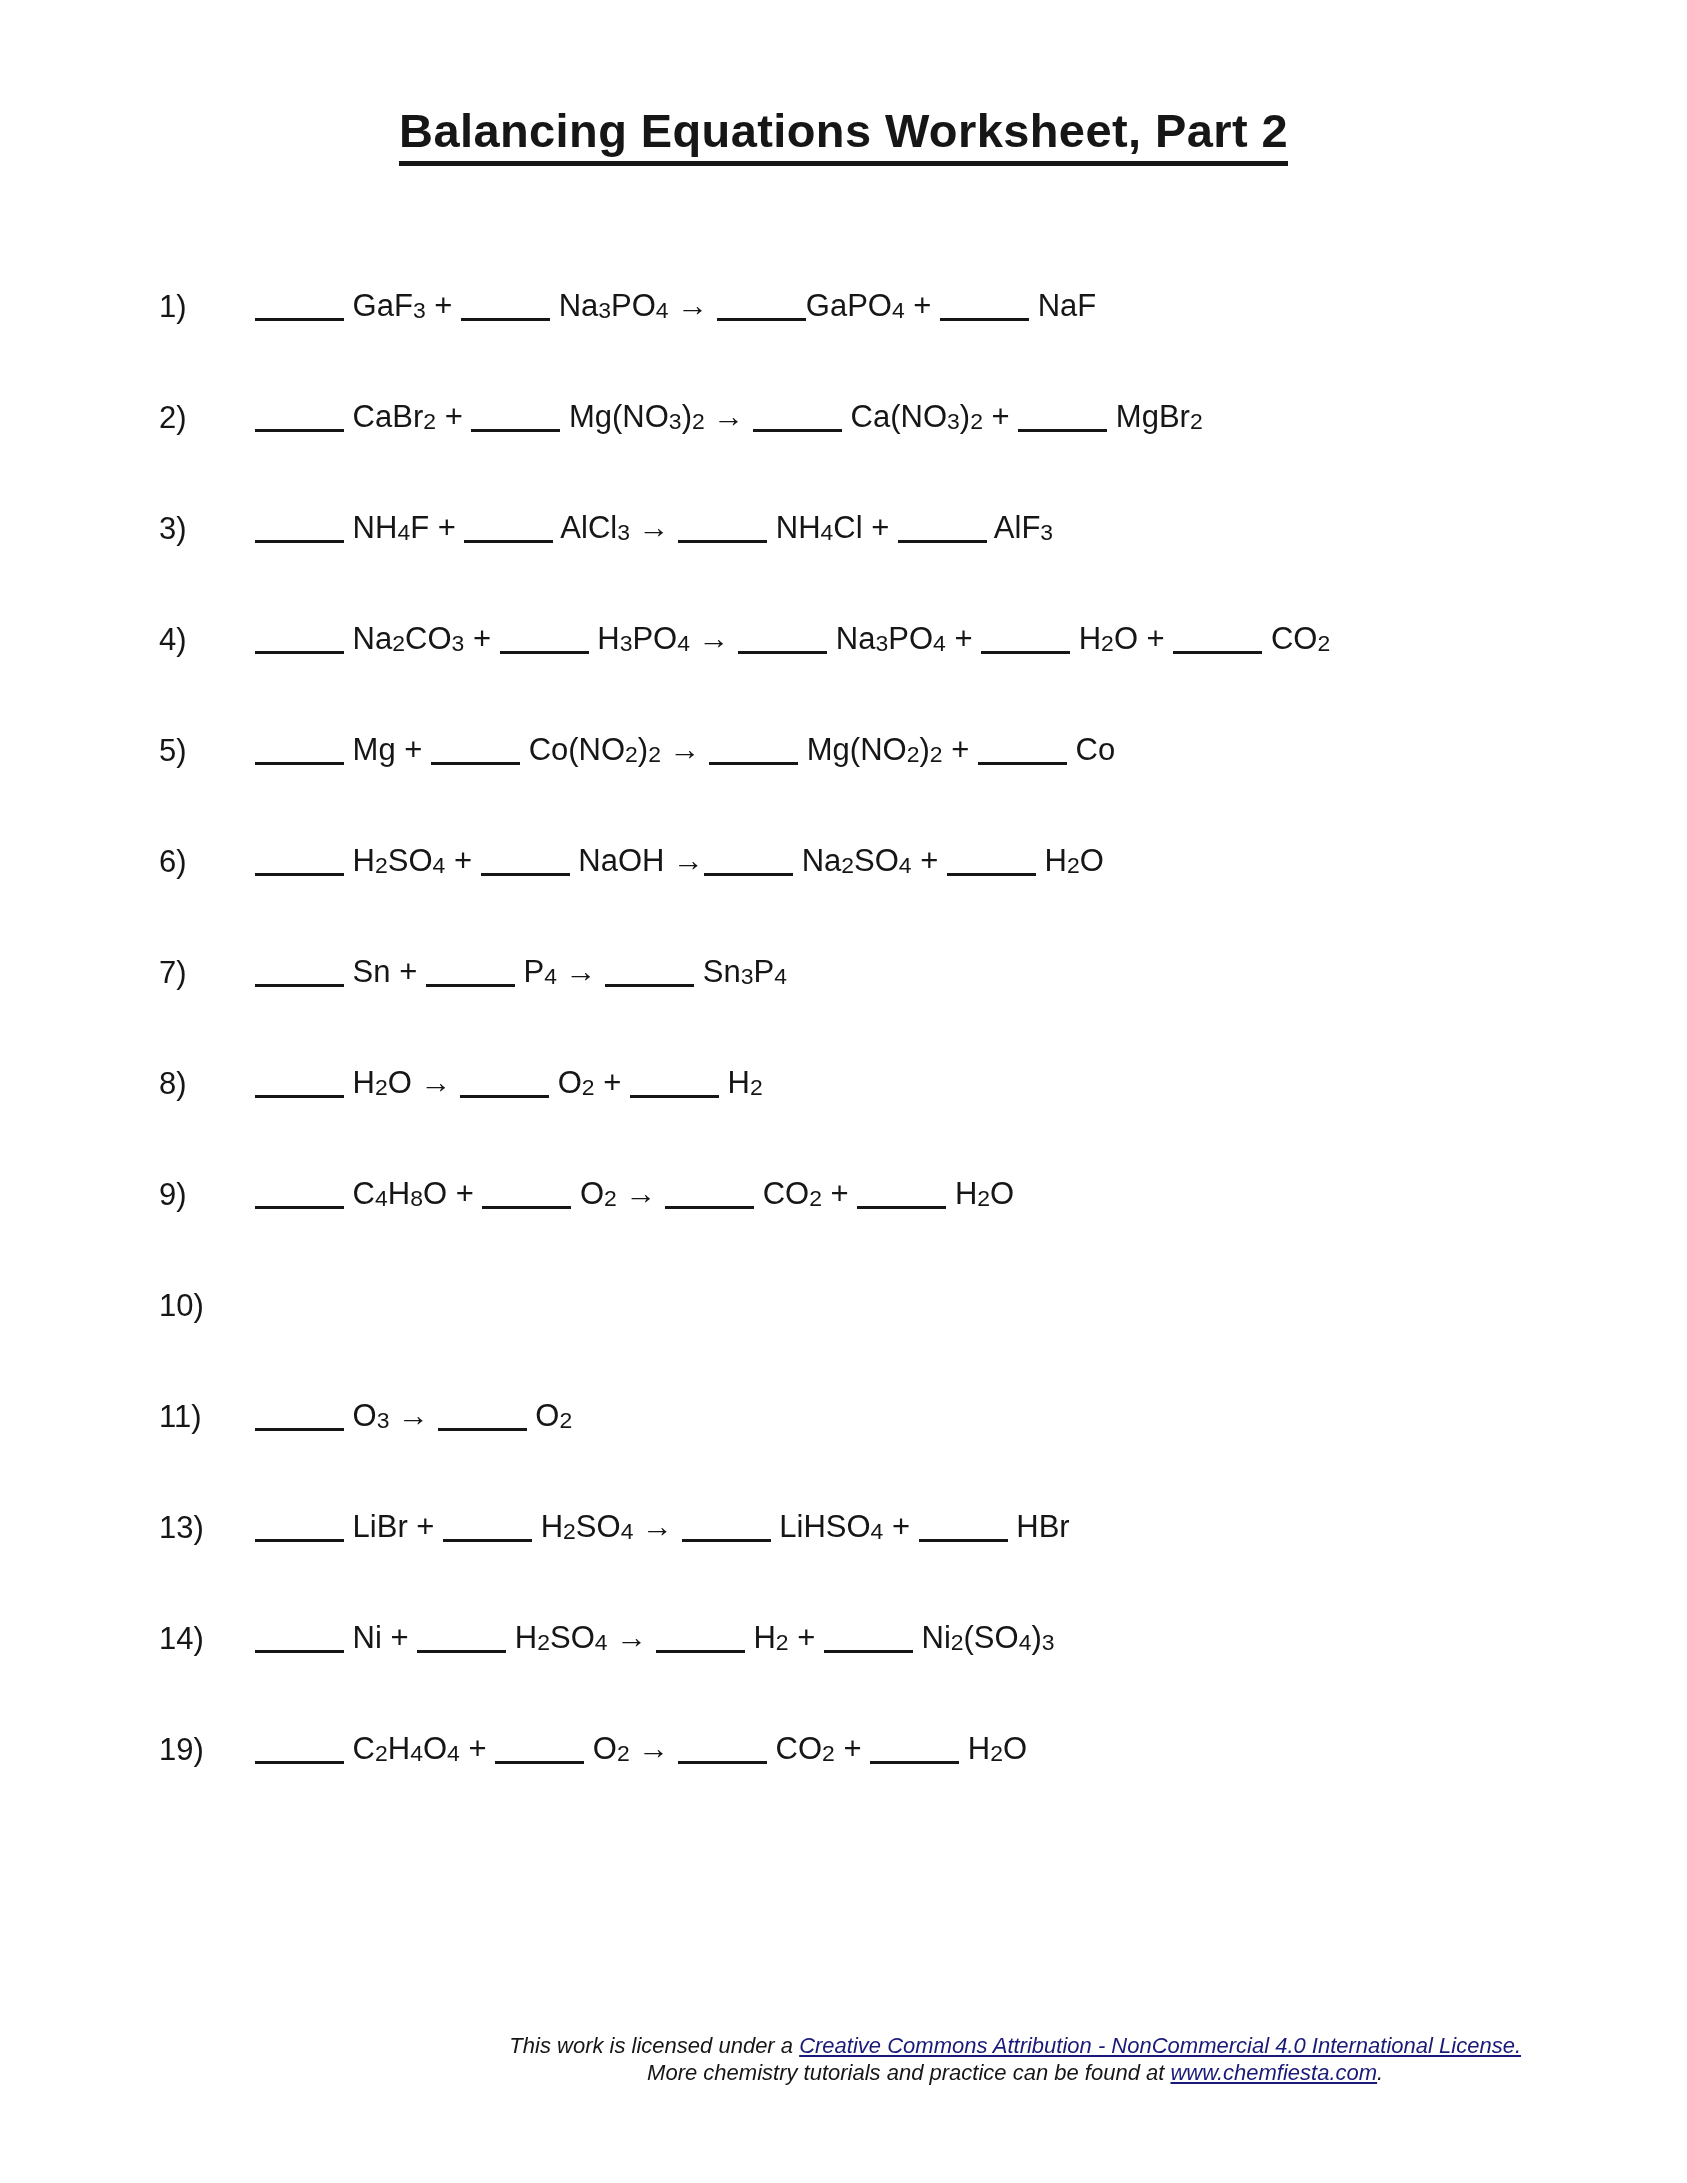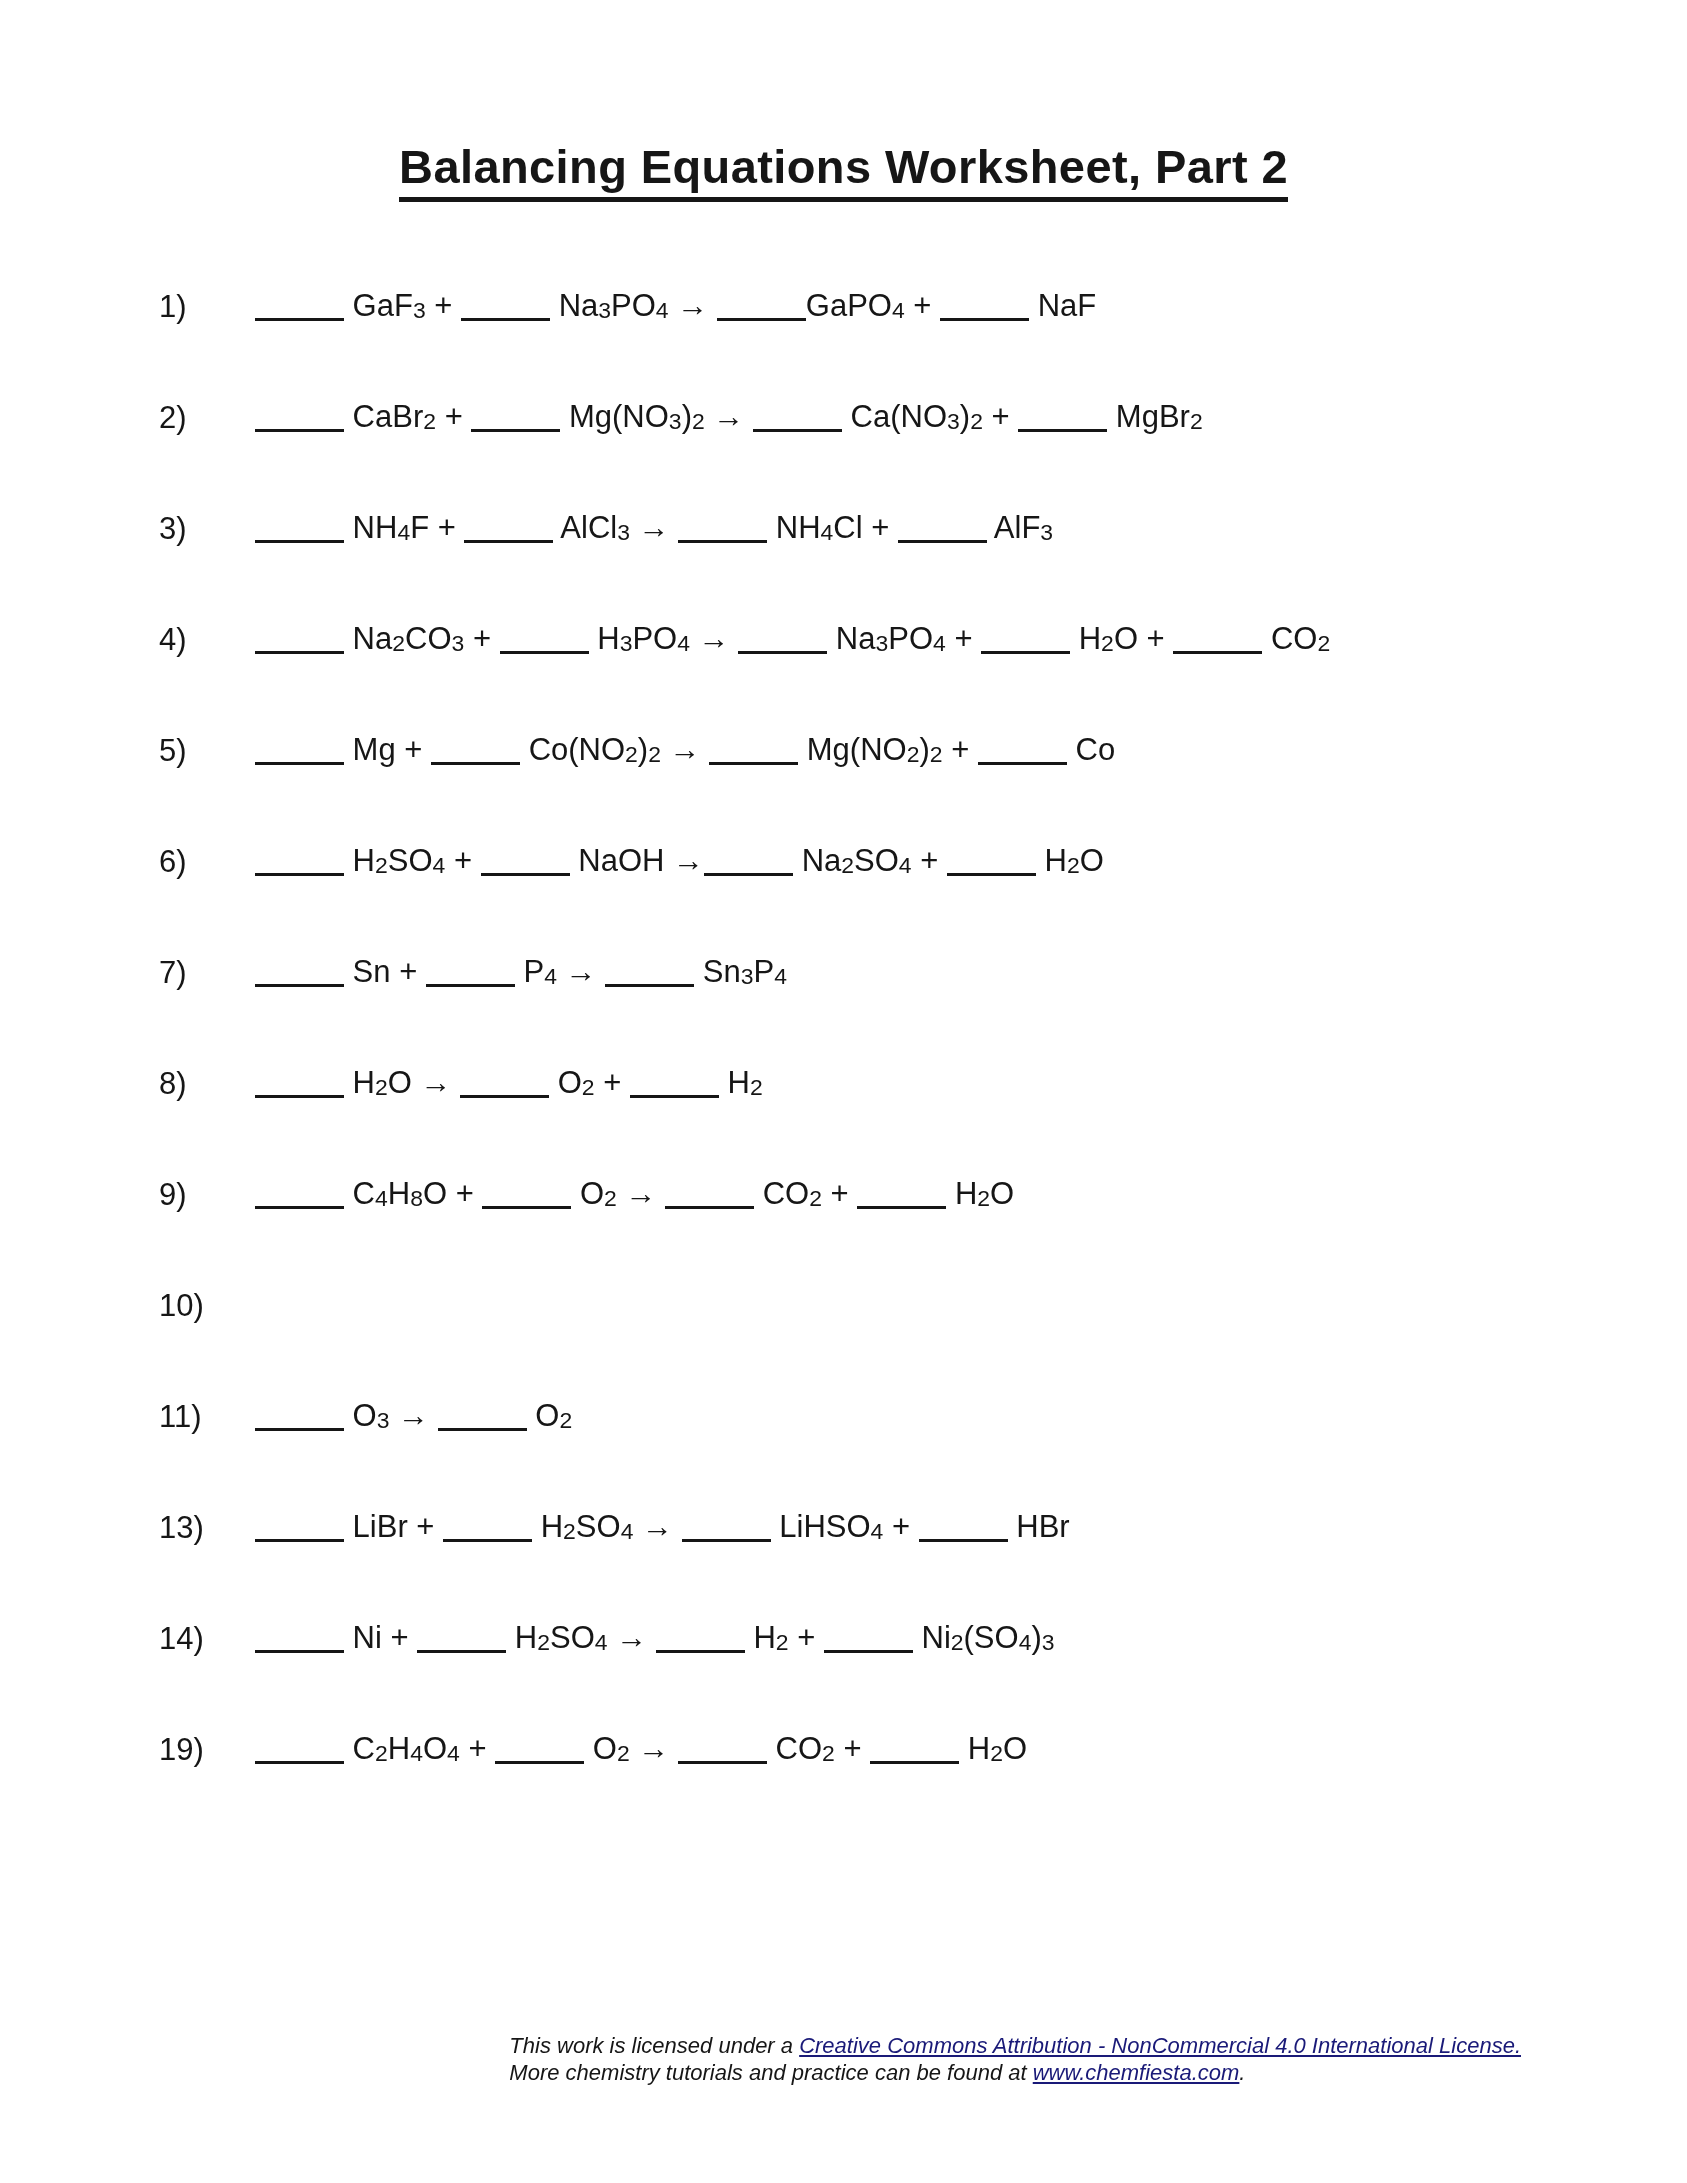--- a/index.html
+++ b/index.html
@@ -12,21 +12,21 @@
   body{
     width:1687px;height:2184px;
     background:var(--paper);
     color:var(--ink);
     font-family:"Liberation Sans",sans-serif;
     position:relative;
     overflow:hidden;
   }
   .title-wrap{
     text-align:center;
-    padding-top:110px;
+    padding-top:74px;
     height:203px; 
   }
   .title{
     display:inline-block;
     font-size:47px;
     font-weight:bold;
     line-height:1.12;
     border-bottom:5.2px solid var(--ink);
     padding-bottom:2.6px;
     letter-spacing:0.4px;
@@ -56,21 +56,21 @@
     vertical-align:-4.4px;
   }
   .sb{
     font-size:0.74em;
     vertical-align:-0.1em;
   }
   .footer{
     position:absolute;
     top:2032px;
     right:166px;
-    text-align:left;
+    text-align:center;
     font-style:italic;
     font-size:22px;
     line-height:27px;
   }
   .footer a{
     color:var(--link);
     text-decoration:underline;
     cursor:pointer;
   }
 </style>

